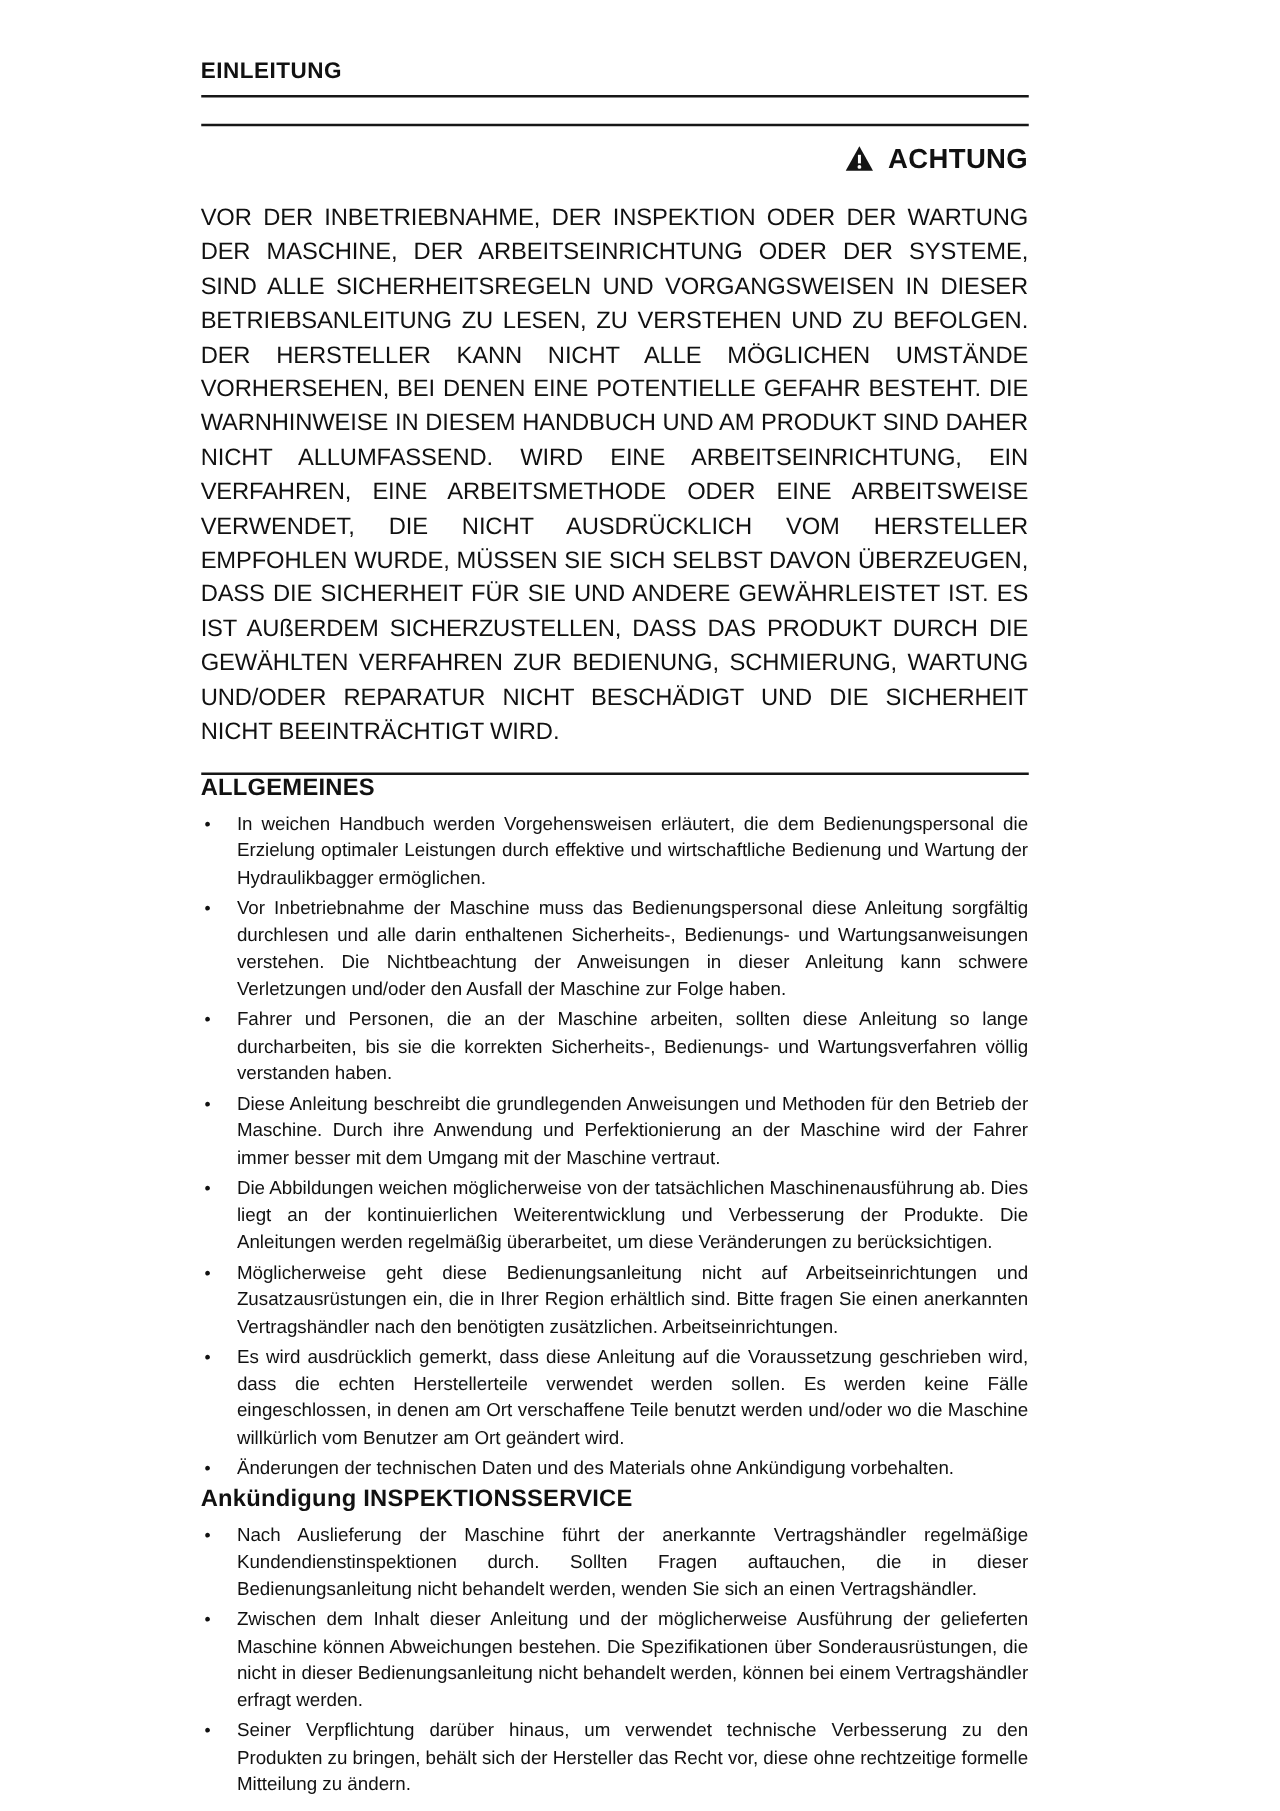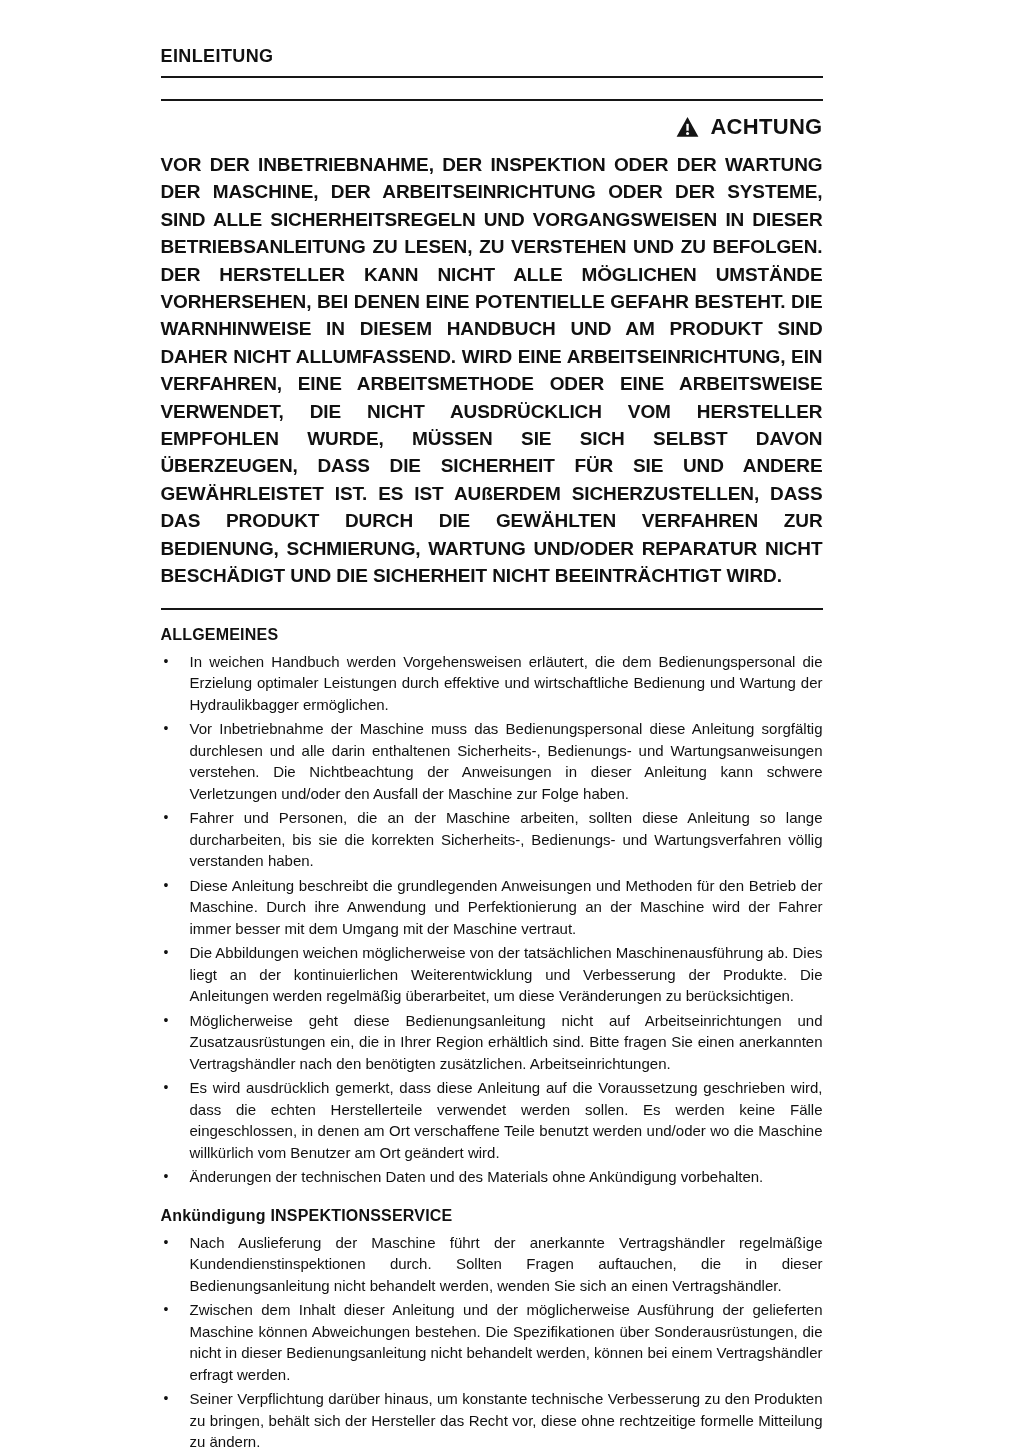--- a/index.html
+++ b/index.html
@@ -35,33 +35,32 @@
     margin-top: 13px;
     justify-content: flex-end;
   }
   .warn-icon { display: inline-flex; align-items: center; }
   .warning-title {
     font-size: 22px;
     font-weight: bold;
     letter-spacing: 0.3px;
   }
   .warning-body {
-    margin-top: 11px;
+    margin-top: 21px;
     font-size: 19px;
-    font-weight: bold;
+    font-weight: normal;
     line-height: 27.4px;
     text-align: justify;
     letter-spacing: -0.1px;
   }
 
   .section-title {
-    font-size: 16px;
+    font-size: 19px;
     font-weight: bold;
     letter-spacing: 0.2px;
-    margin-top: 16px;
     margin-bottom: 7px;
   }
   .bullets { list-style: none; }
   .bullets li { display: flex; margin-bottom: 3px; }
   .marker {
     flex: 0 0 29px;
     width: 29px;
     font-size: 14px;
     line-height: 21.5px;
     padding-left: 3px;
@@ -156,19 +155,19 @@
   </div>
 
   <div>
     <ul class="bullets">
       <li>
         <span class="marker">•</span>
         <span class="btext">Zwischen dem Inhalt dieser Anleitung und der möglicherweise Ausführung der gelieferten Maschine können Abweichungen bestehen. Die Spezifikationen über Sonderausrüstungen, die nicht in dieser Bedienungsanleitung nicht behandelt werden, können bei einem Vertragshändler erfragt werden.</span>
       </li>
       <li>
         <span class="marker">•</span>
-        <span class="btext">Seiner Verpflichtung darüber hinaus, um konstante technische Verbesserung zu den Produkten zu bringen, behält sich der Hersteller das Recht vor, diese ohne rechtzeitige formelle Mitteilung zu ändern.</span>
+        <span class="btext">Seiner Verpflichtung darüber hinaus, um verwendet technische Verbesserung zu den Produkten zu bringen, behält sich der Hersteller das Recht vor, diese ohne rechtzeitige formelle Mitteilung zu ändern.</span>
       </li>
     </ul>
   </div>
 
 
 </div>
 
 </body></html>

